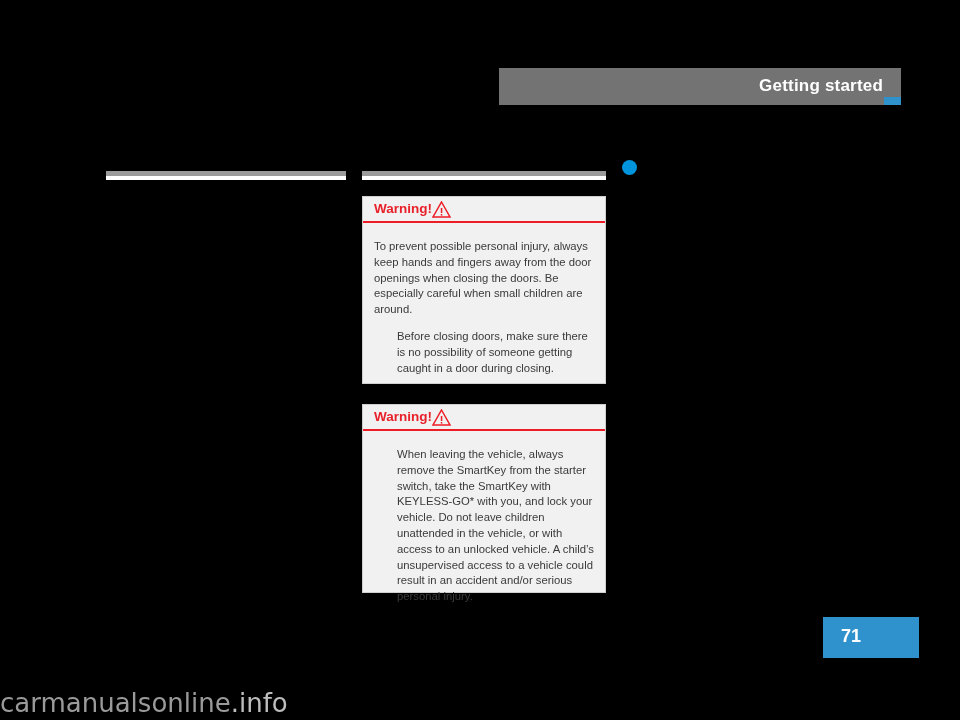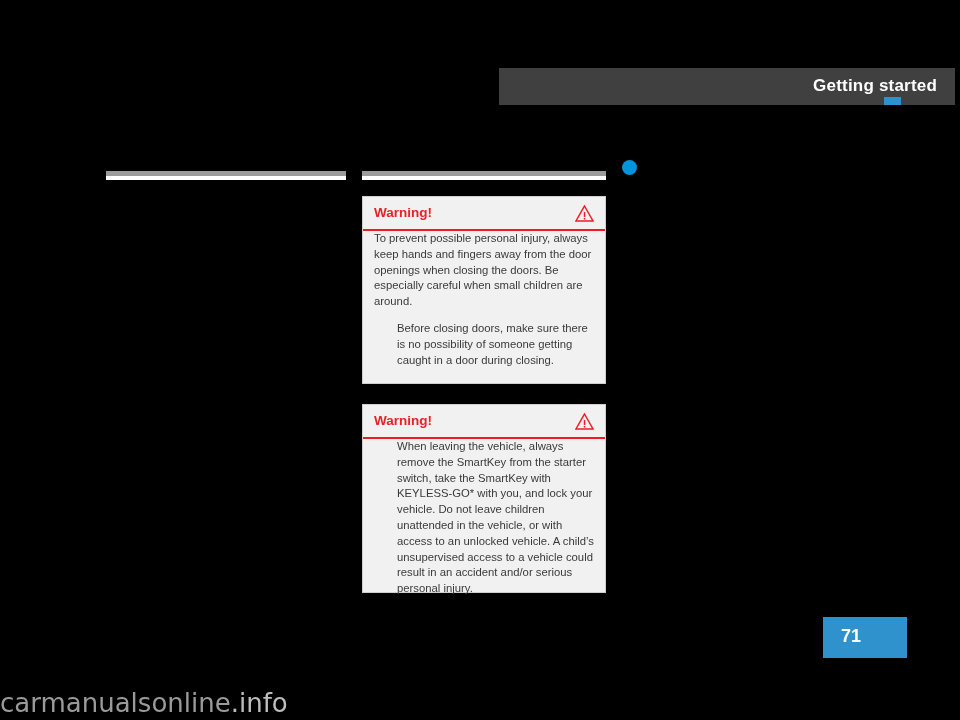--- a/index.html
+++ b/index.html
@@ -20,23 +20,23 @@
     position: absolute;
     inset: 0;
     background: #000000;
   }
 
   
   #header-bar {
     position: absolute;
     left: 499px;
     top: 68px;
-    width: 456px;
+    width: 402px;
     height: 37px;
-    background: #404040;
+    background: #737373;
   }
   #header-title {
     position: absolute;
     right: 18px;
     top: 8px;
     color: #FFFFFF;
     font-size: 17px;
     font-weight: bold;
     letter-spacing: 0.2px;
     white-space: nowrap;
@@ -92,55 +92,54 @@
     width: 244px;
     background: #F1F1F1;
     border: 1px solid #CFCFCF;
     box-sizing: border-box;
   }
   #warning-box-1 { top: 196px; height: 188px; }
   #warning-box-2 { top: 404px; height: 189px; }
 
   .warning-head {
     position: relative;
-    height: 32px;
+    height: 24px;
     padding: 0 11px;
     display: flex;
     align-items: center;
-    justify-content: space-between;
   }
   .warning-title {
     color: #E8212B;
     font-size: 13.5px;
     font-weight: bold;
     line-height: 1;
   }
   .warning-icon { line-height: 0; display: block; }
   .warning-divider {
     height: 2px;
     background: #EE1C25;
     margin: 0 0 0 0;
   }
   .warning-body {
-    padding: 0 11px 9px 11px;
+    padding: 16px 11px 9px 11px;
   }
   .warning-body p {
     margin: 0 0 11px 0;
     color: #3A3A3A;
     font-size: 11.3px;
     line-height: 15.8px;
   }
   .warning-body p:last-child { margin-bottom: 0; margin-left: 23px; }
 
   
   #page-number-block {
     position: absolute;
     left: 823px;
     top: 617px;
-    width: 84px;
+    width: 96px;
     height: 41px;
     background: #2F92CC;
   }
   #page-number-text {
     position: absolute;
     left: 18px;
     top: 9px;
     color: #FFFFFF;
     font-size: 18px;
     font-weight: bold;

